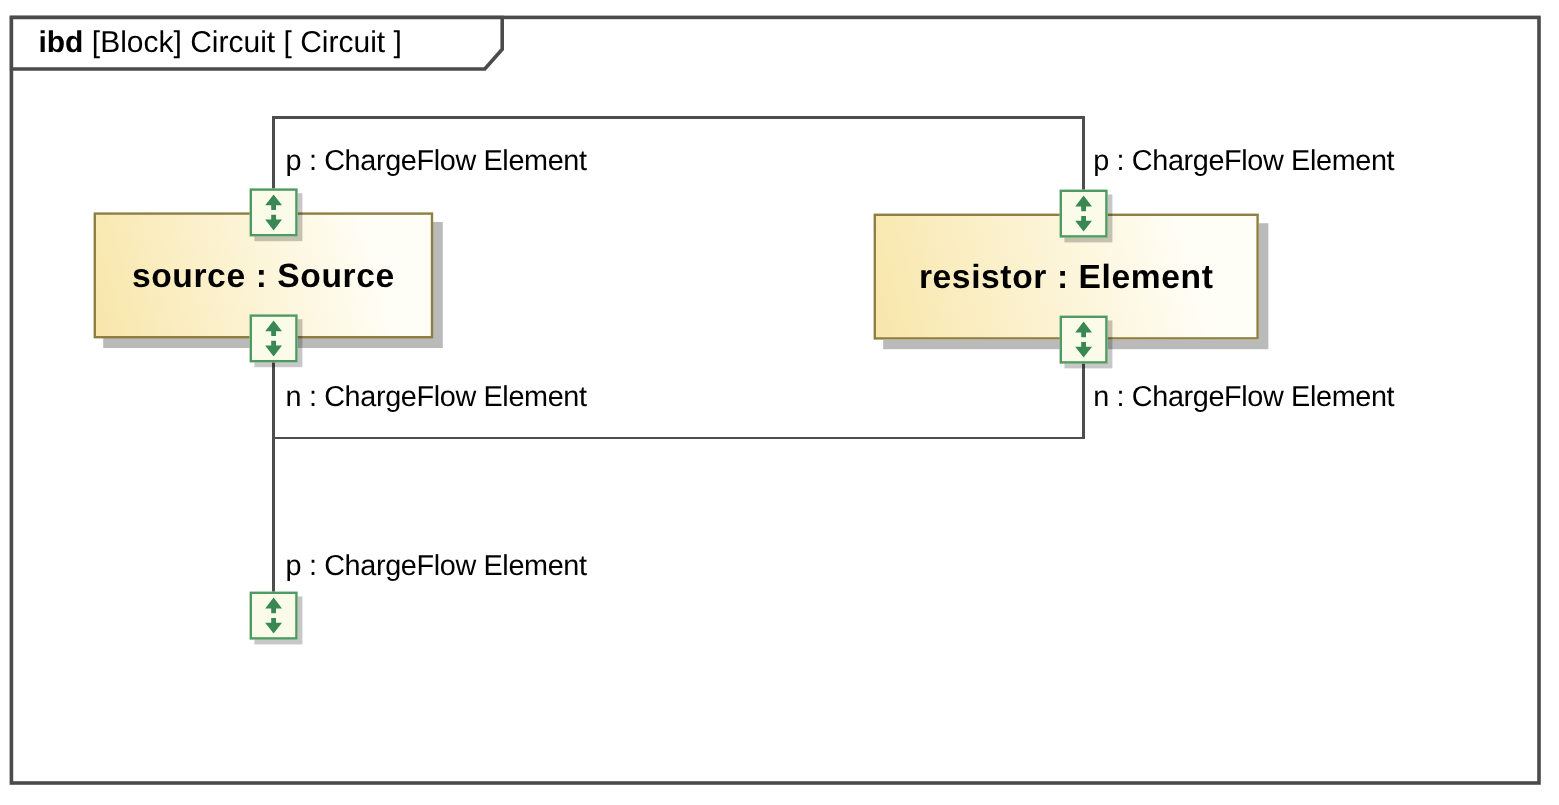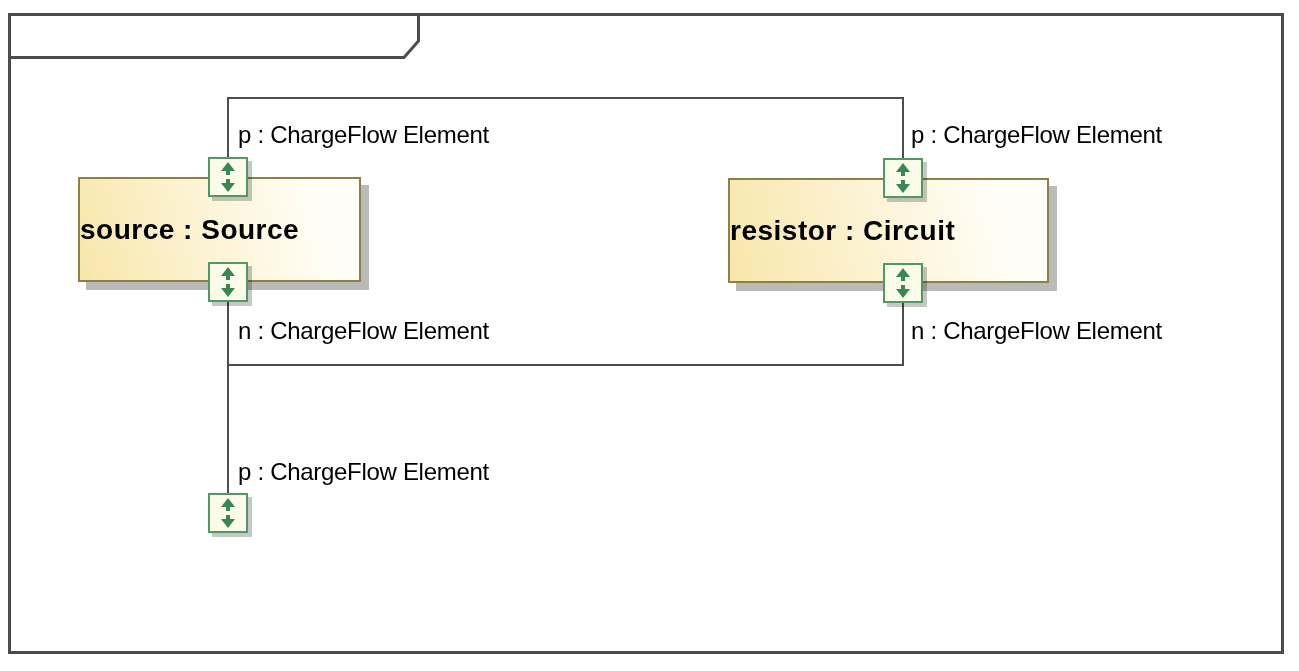--- a/index.html
+++ b/index.html
@@ -41,21 +41,21 @@
   
   .connectors{position:absolute;left:0;top:0;z-index:1;}
   .connectors path{fill:none;stroke:var(--connector);stroke-width:2;}
   
   .block{
     position:absolute;z-index:2;
     background:linear-gradient(75deg, var(--block-fill-start) 0%, var(--block-fill-end) 82%);
     border:2px solid var(--block-border);
     box-shadow:8px 8px 0 rgba(0,0,0,0.27);
     box-sizing:border-box;
-    display:flex;align-items:center;justify-content:flex-start;
+    display:flex;align-items:center;justify-content:center;
     font-size:28px;font-weight:bold;letter-spacing:0.5px;
     cursor:default;
   }
   #block-source{left:78px;top:177px;width:283px;height:105px;}
   #block-resistor{left:728px;top:178px;width:321px;height:105px;}
   #block-ground{left:78px;top:513px;width:292px;height:85px;}
   
   .port{
     position:absolute;z-index:3;
     width:40px;height:40px;box-sizing:border-box;
@@ -92,21 +92,21 @@
   <svg class="connectors" width="1299" height="671" viewBox="0 0 1299 671" shape-rendering="crispEdges">
     <path d="M228 165 L228 98 L903 98 L903 165"></path>
     <path d="M903 295 L903 365 L228 365"></path>
     <path d="M228 295 L228 500"></path>
   </svg>
 
   <div class="block" id="block-source">
     <span>source : Source</span>
   </div>
   <div class="block" id="block-resistor">
-    <span>resistor : Circuit</span>
+    <span>resistor : Element</span>
   </div>
 
   <div class="port" id="port-source-p">
     <svg width="20" height="30" viewBox="0 0 20 30">
       <path d="M10,0 L3,9 L8,9 L8,13 L12,13 L12,9 L17,9 Z" fill="currentColor"></path>
       <path d="M8,17 L8,21 L3,21 L10,30 L17,21 L12,21 L12,17 Z" fill="currentColor"></path>
     </svg>
   </div>
   <div class="port" id="port-source-n">
     <svg width="20" height="30" viewBox="0 0 20 30">
@@ -135,14 +135,18 @@
 
   <div class="port-label" id="label-source-p">p : ChargeFlow Element</div>
   <div class="port-label" id="label-resistor-p">p : ChargeFlow Element</div>
   <div class="port-label" id="label-source-n">n : ChargeFlow Element</div>
   <div class="port-label" id="label-resistor-n">n : ChargeFlow Element</div>
   <div class="port-label" id="label-ground-p">p : ChargeFlow Element</div>
 
   <svg class="tab-shape" width="420" height="47" viewBox="0 0 420 47">
     <path d="M1.5,1.5 L410.5,1.5 L410.5,28 L396,44.5 L1.5,44.5 Z" fill="#ffffff" stroke="#4b4b4b" stroke-width="3"></path>
   </svg>
+  <div class="tab-text">
+    <span class="kw">ibd</span>
+    <span>[Block] Circuit [ Circuit ]</span>
+  </div>
 
 </div>
 
 </body></html>

